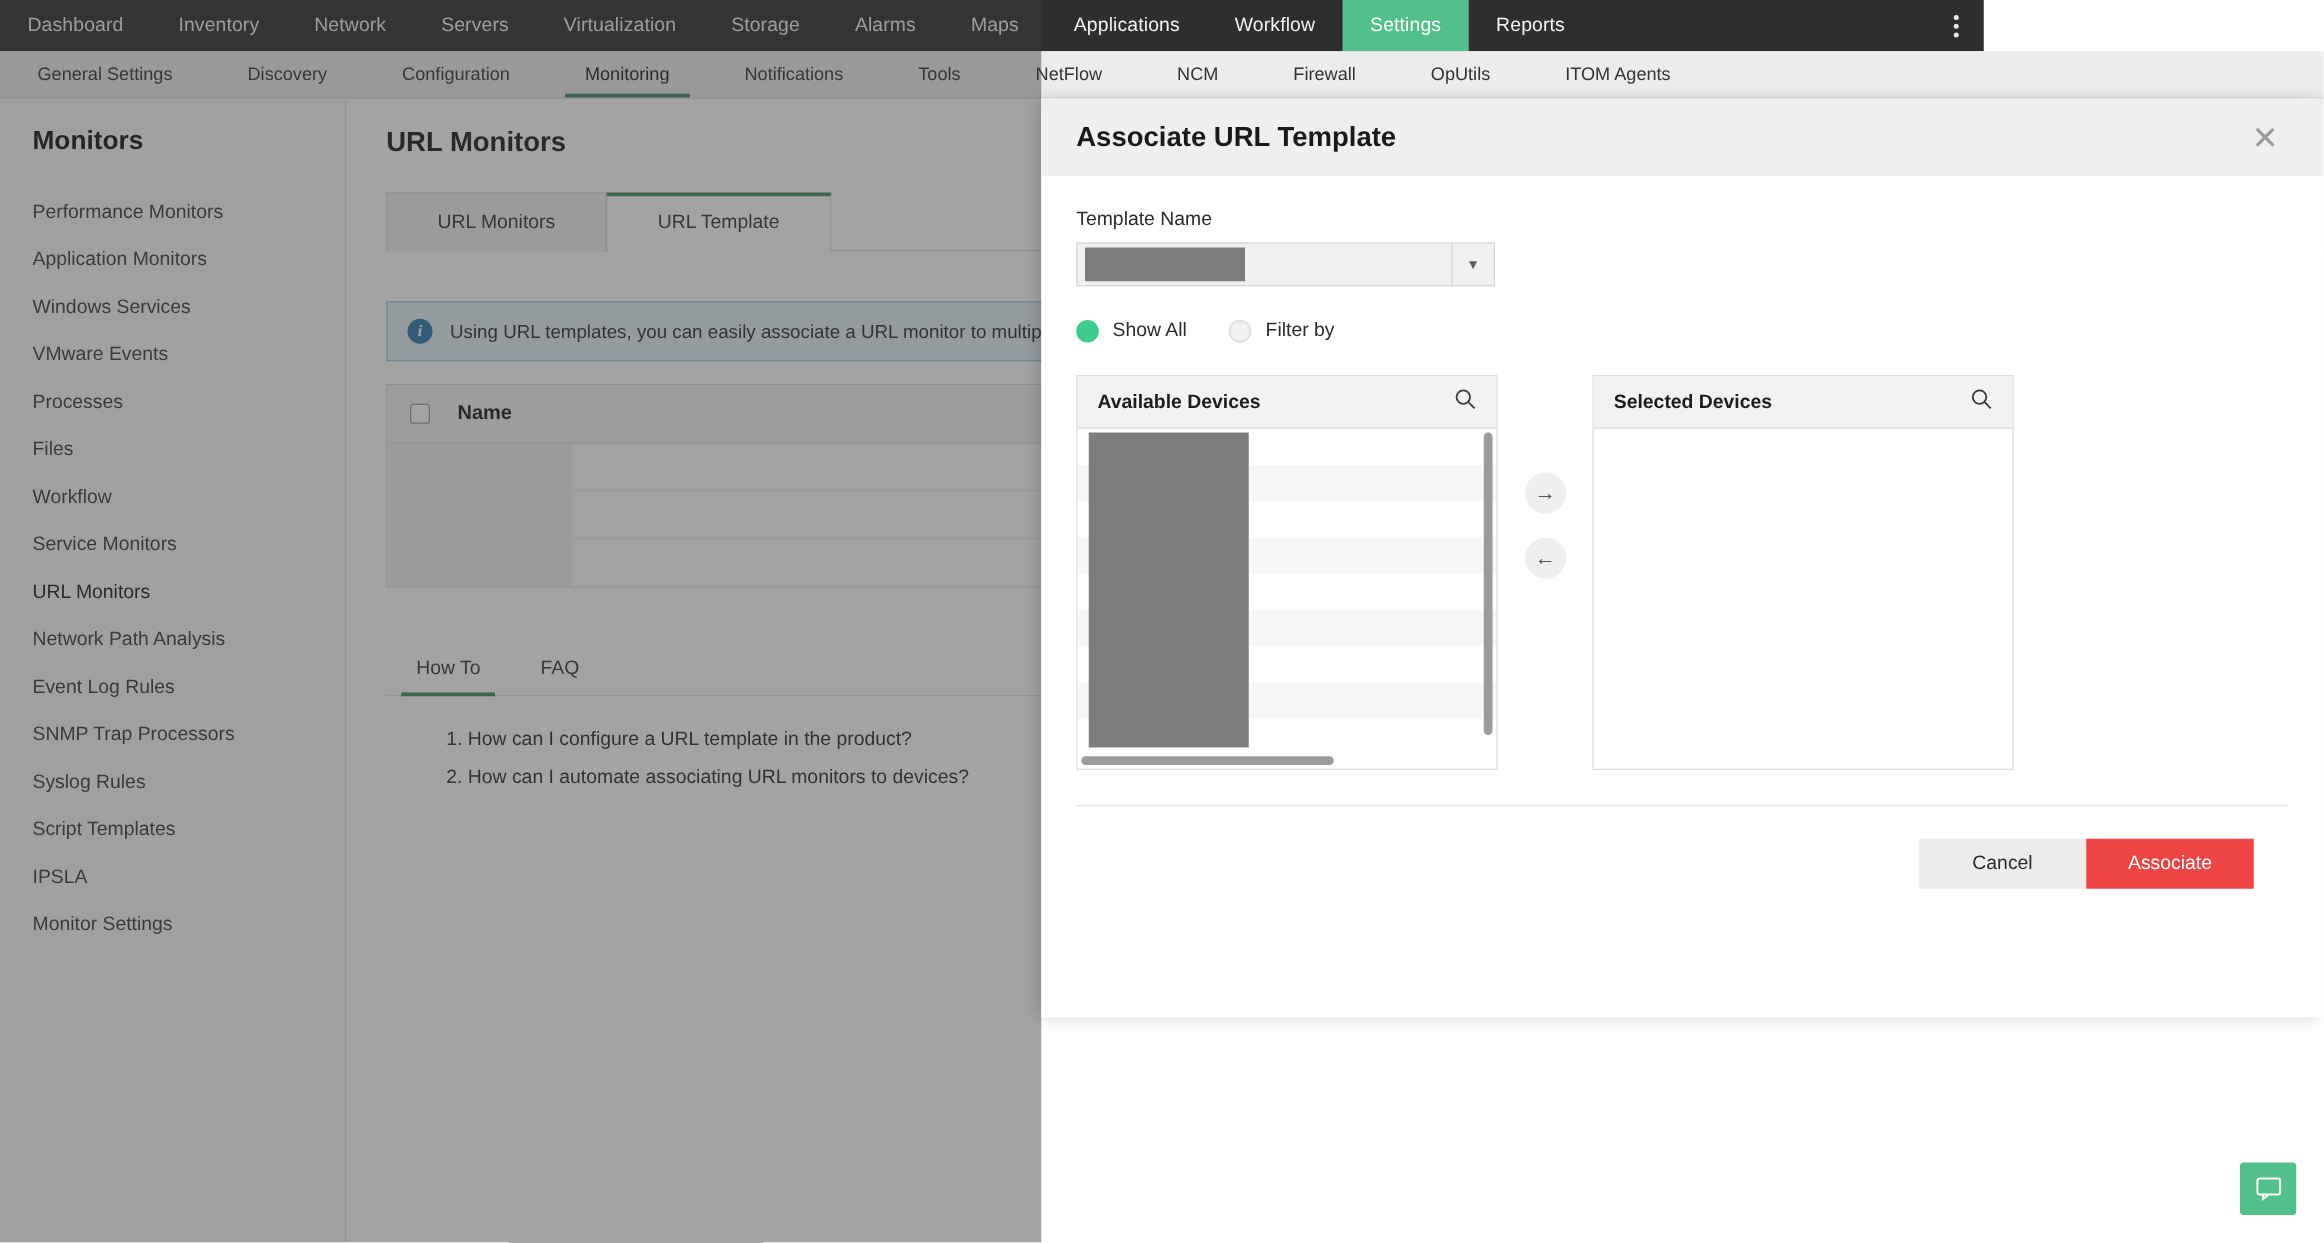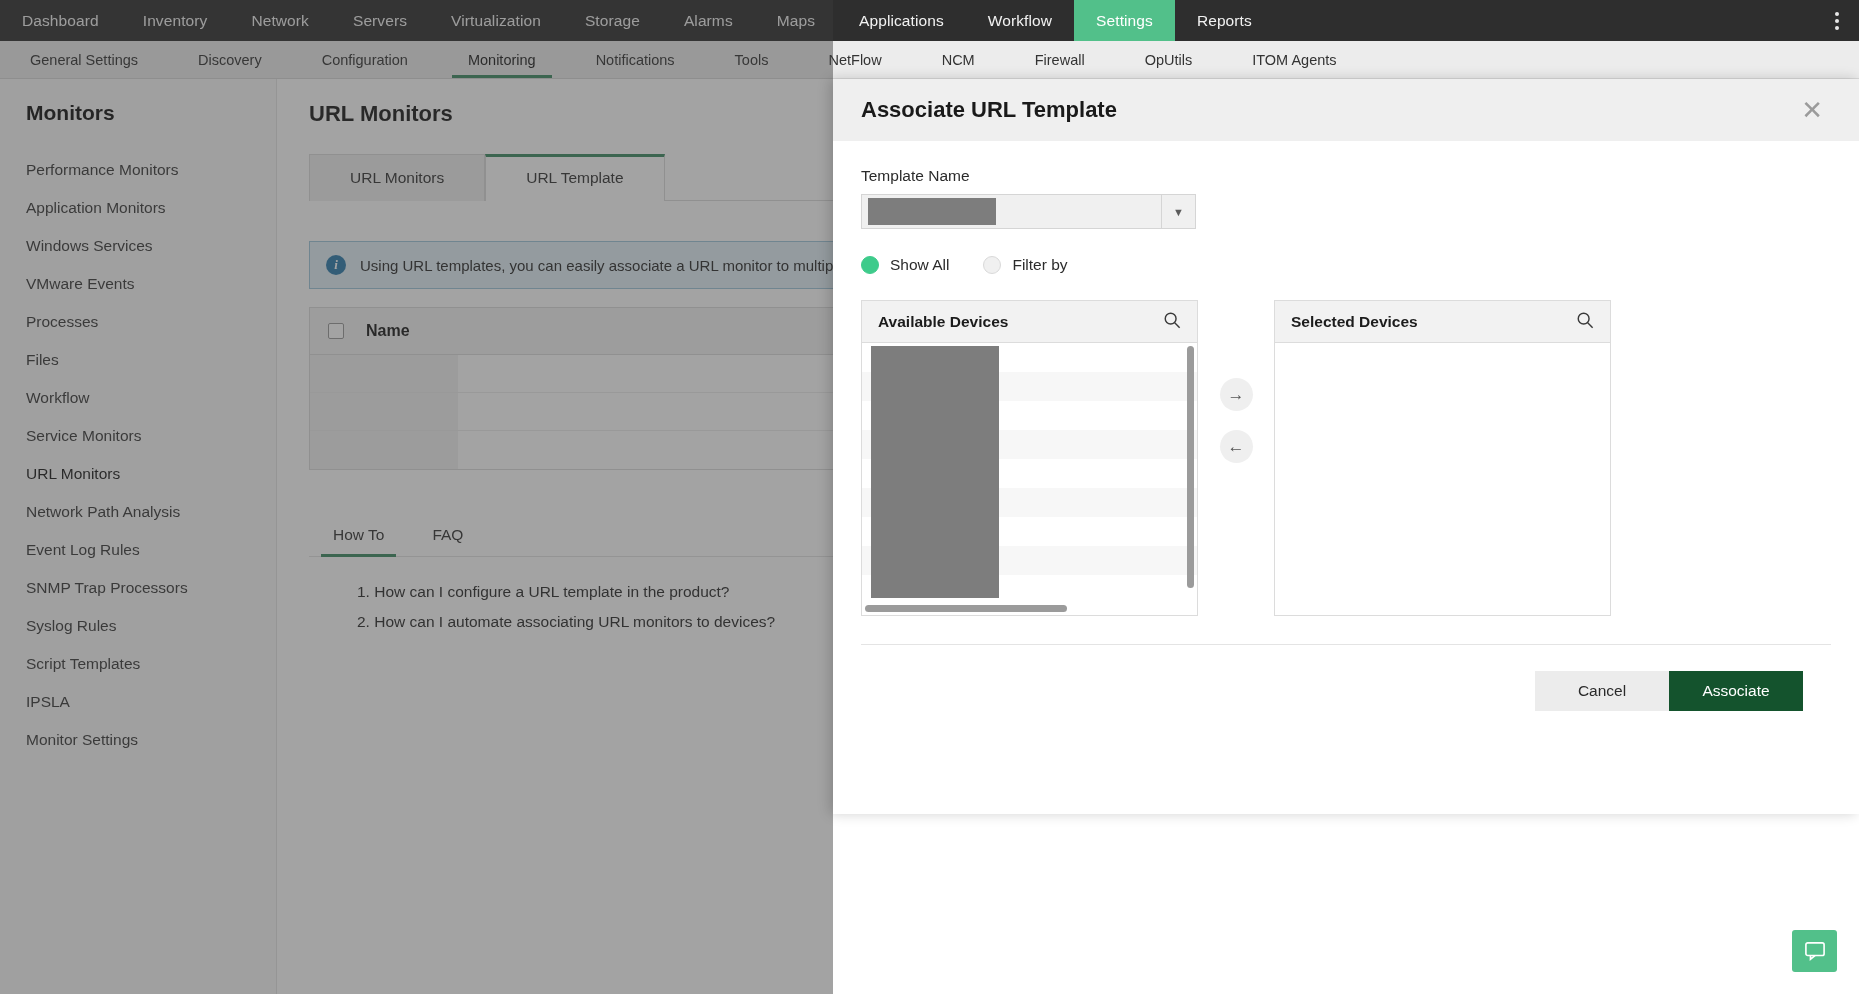--- a/index.html
+++ b/index.html
@@ -6,21 +6,21 @@
   html, body {
     width: 1859px; height: 994px;
     font-family: "Liberation Sans", sans-serif;
     background: #ffffff;
     overflow: hidden;
   }
   #root { position: relative; width: 1859px; height: 994px; }
 
   
   .topnav {
-    position: absolute; top: 0; left: 0; width: 1859px; height: 41px;
+    position: absolute; top: 0; left: 0; width: 1587px; height: 41px;
     background: #2e2e2e; display: flex; align-items: stretch;
   }
   .topnav-item {
     display: flex; align-items: center; justify-content: center;
     color: #f2f2f2; font-size: 15.5px; padding: 0 22px;
     letter-spacing: .1px; white-space: nowrap; cursor: pointer; height: 41px;
   }
   .topnav-item.active { background: #52c08a; color: #ffffff; }
   .topnav-spacer { flex: 1; }
   .kebab {
@@ -177,21 +177,21 @@
     color: #555; font-size: 17px; line-height: 1;
   }
 
   .modal-sep { margin: 28px 28px 0 28px; border-top: 1px solid #e4e4e4; }
   .modal-actions { display: flex; justify-content: flex-end; gap: 0; padding: 26px 28px 0 0; }
   .btn {
     height: 40px; min-width: 134px; font-size: 15.5px; cursor: pointer;
     display: flex; align-items: center; justify-content: center; border: none;
   }
   .btn-cancel { background: #ececec; color: #2b2b2b; }
-  .btn-primary { background: #14532d; color: #ffffff; }
+  .btn-primary { background: #ef4444; color: #ffffff; }
 
   .chat-fab {
     position: absolute; right: 22px; bottom: 22px; width: 45px; height: 42px;
     background: #52c08a; display: flex; align-items: center; justify-content: center;
     border-radius: 3px; cursor: pointer; z-index: 60;
   }
 </style>
 </head>
 <body>
 

